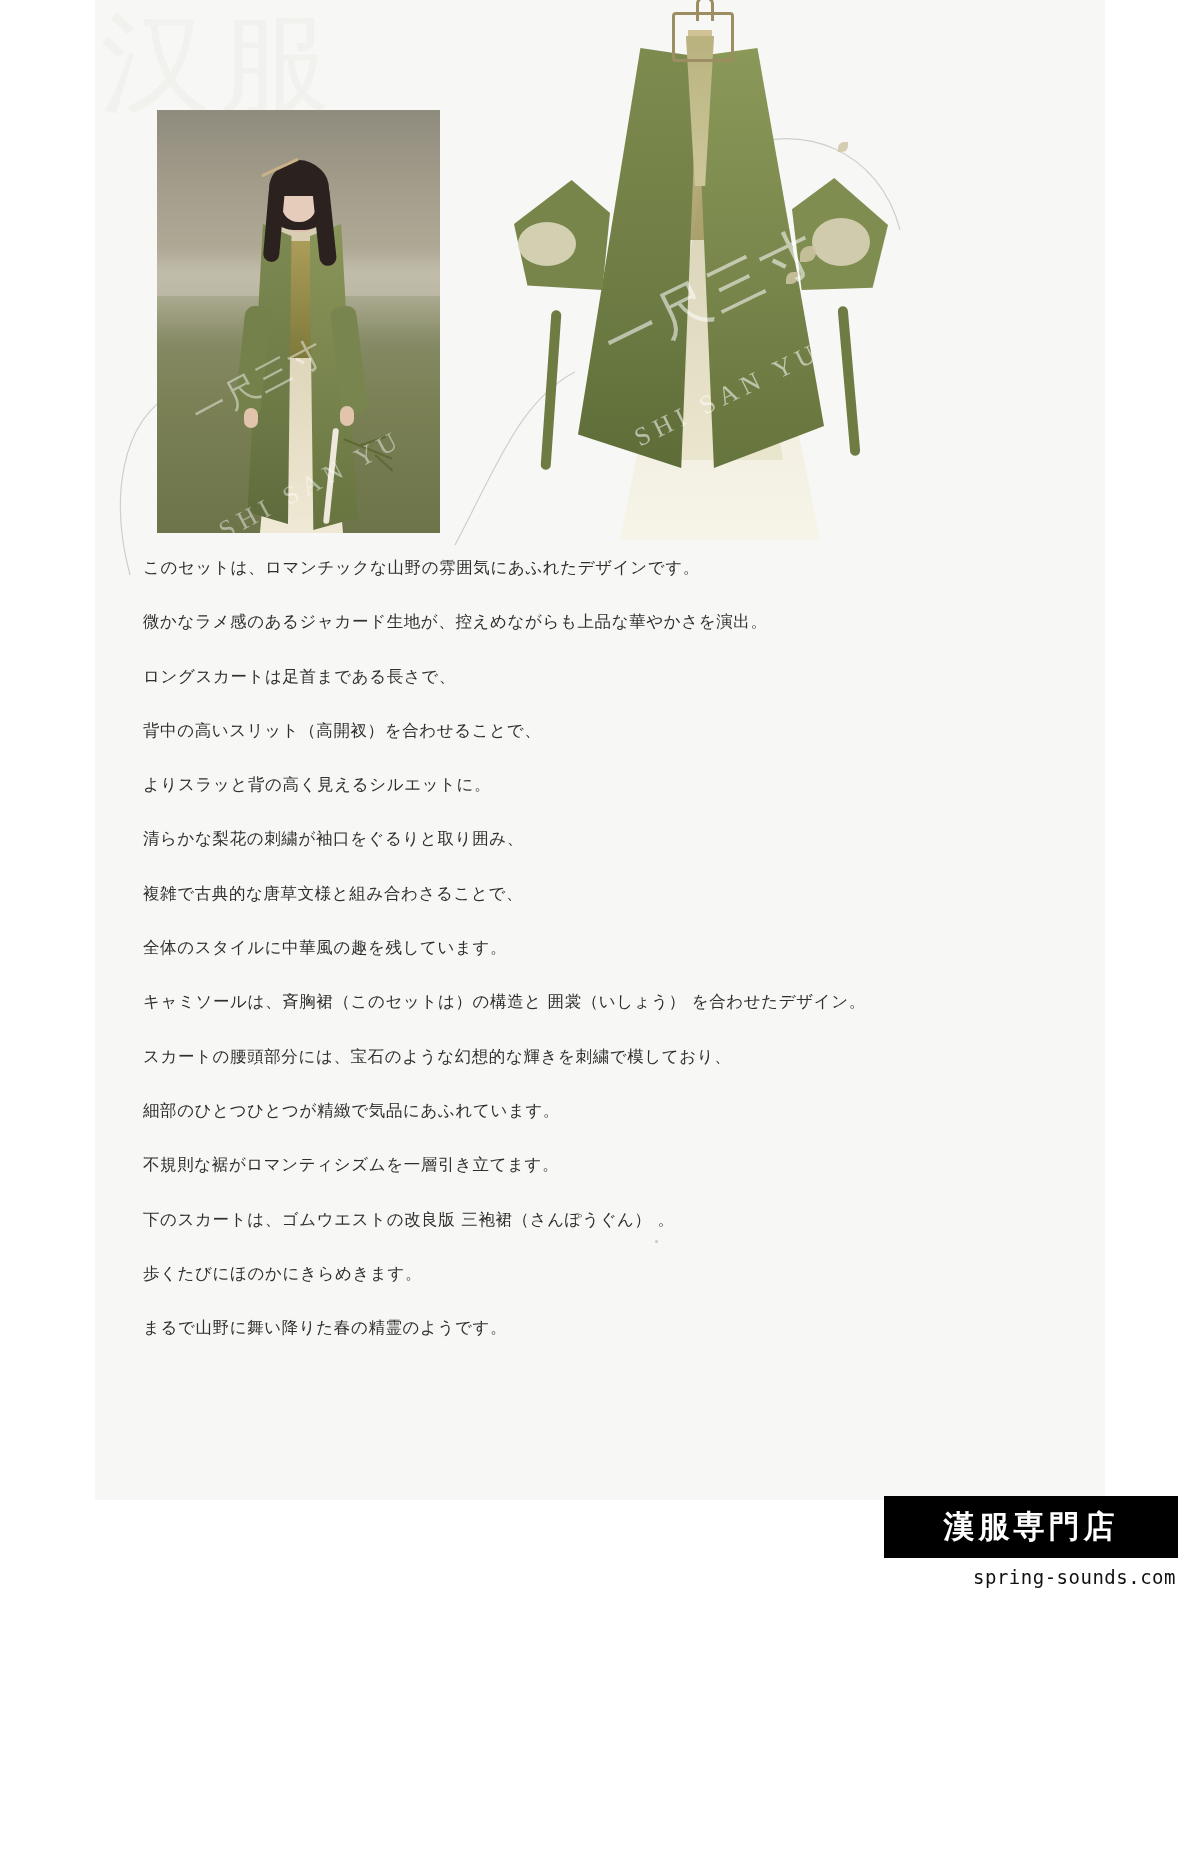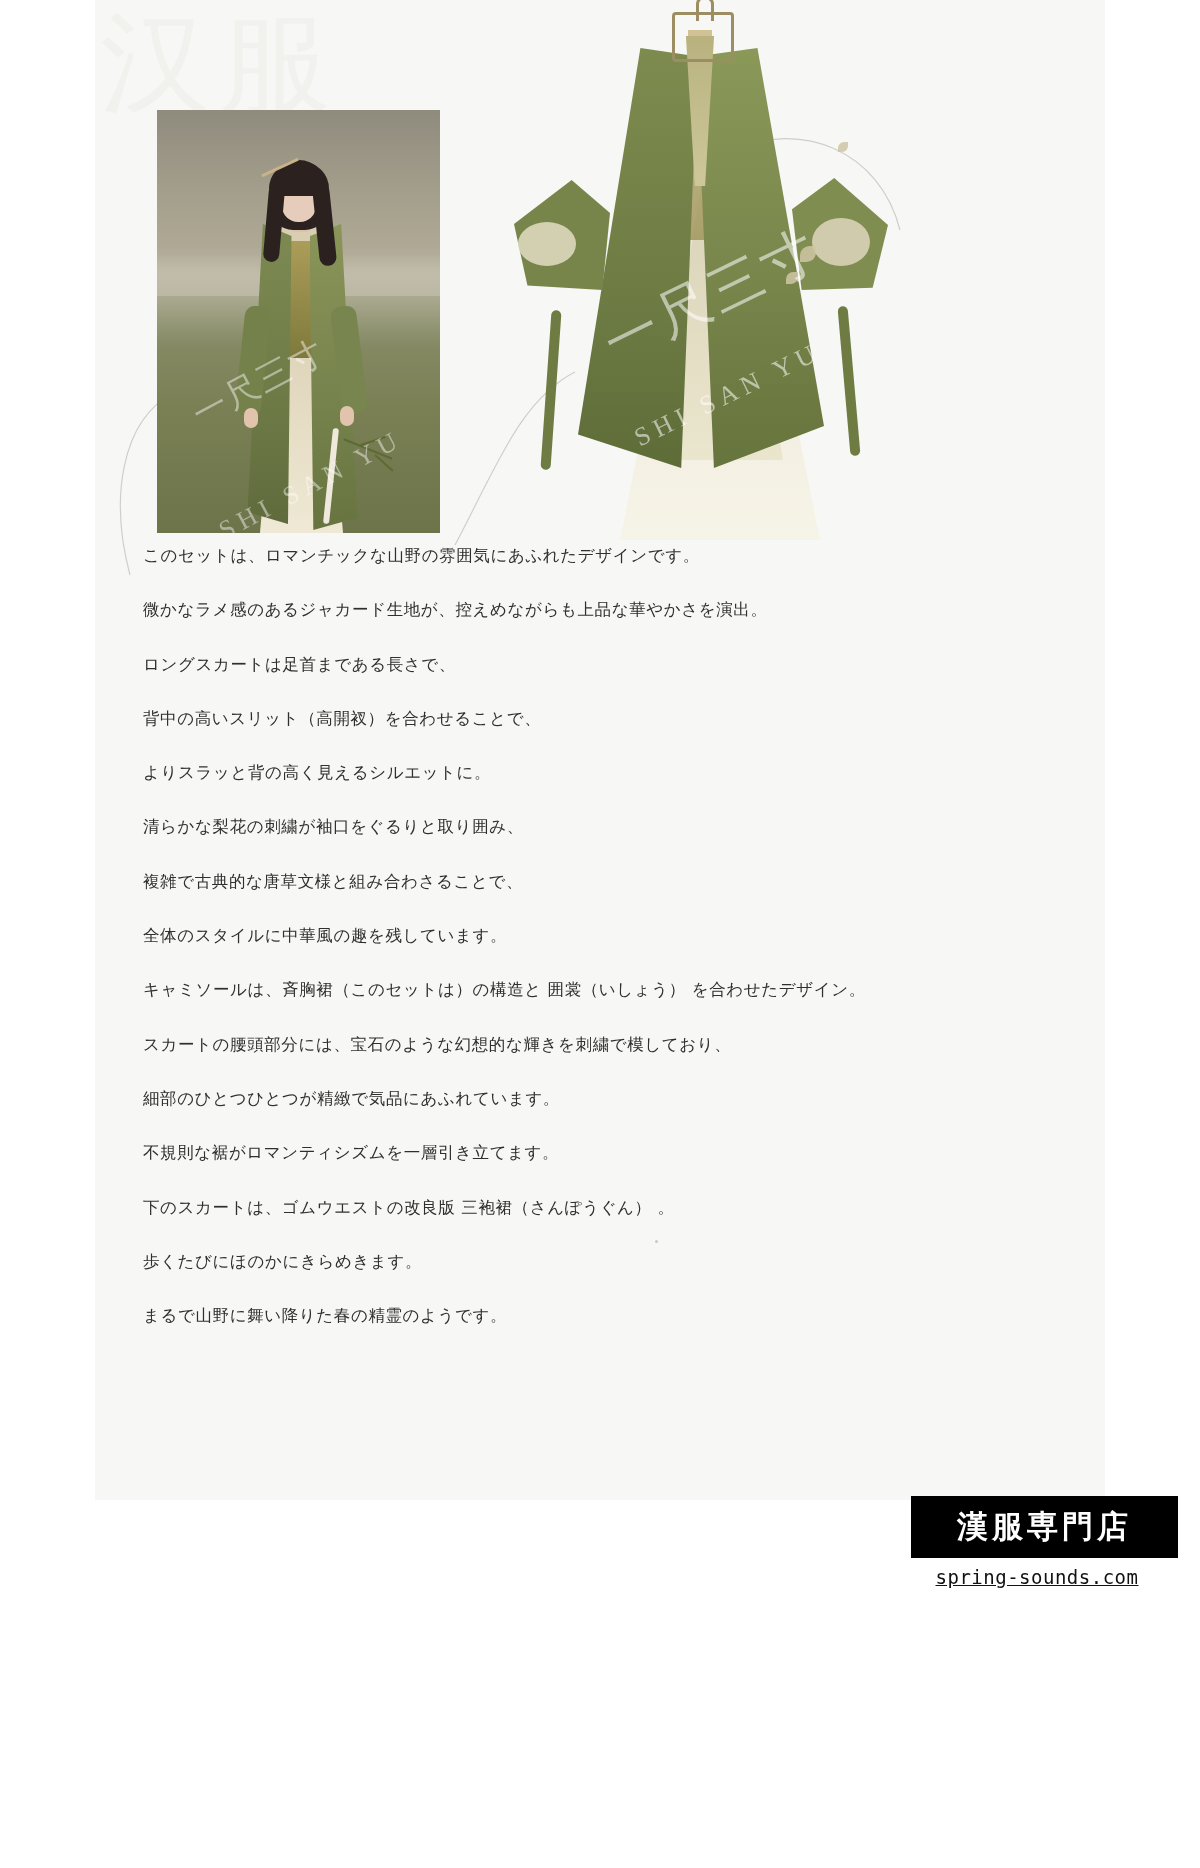--- a/index.html
+++ b/index.html
@@ -268,21 +268,21 @@
   
   .connectors {
     position: absolute; left: 0; top: 0; width: 1200px; height: 700px;
     pointer-events: none;
   }
 
   
   .body-text {
     position: absolute;
     left: 143px;
-    top: 546px;
+    top: 558px;
     width: 870px;
     font-family: "DejaVu Sans", "Liberation Sans", sans-serif;
     font-size: 16.5px;
     color: #2f2f2f;
     letter-spacing: .6px;
   }
   .body-text p {
     margin: 0 0 34.5px 0;
     line-height: 1.2;
     white-space: nowrap;
@@ -292,43 +292,42 @@
   .footer {
     position: absolute;
     left: 0; top: 1500px;
     width: 1200px; height: 368px;
     background: #ffffff;
   }
   .brand-box {
     position: absolute;
     right: 22px;
     top: 1496px;
-    width: 267px;
+    width: 294px;
     height: 62px;
     background: #000000;
     color: #ffffff;
     display: flex;
     align-items: center;
     justify-content: center;
     font-family: "DejaVu Sans", "Liberation Sans", sans-serif;
     font-size: 31px;
     font-weight: bold;
     letter-spacing: 4px;
   }
   .brand-url {
     position: absolute;
     right: 24px;
     top: 1566px;
     width: 278px;
-    text-align: center;
+    text-align: right;
     font-family: "DejaVu Sans Mono", monospace;
     font-size: 19px;
     color: #111111;
     letter-spacing: .5px;
-    text-decoration: underline;
   }
   .tiny-dot {
     position: absolute; left: 655px; top: 1240px;
     width: 3px; height: 3px; background: #c8c8c4; border-radius: 50%;
   }
 </style>
 </head>
 <body>
 
 <div class="page">

